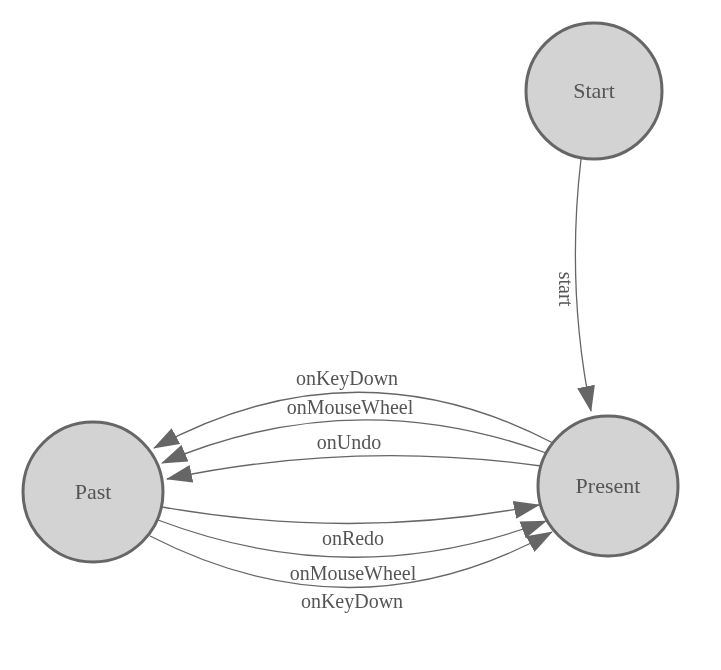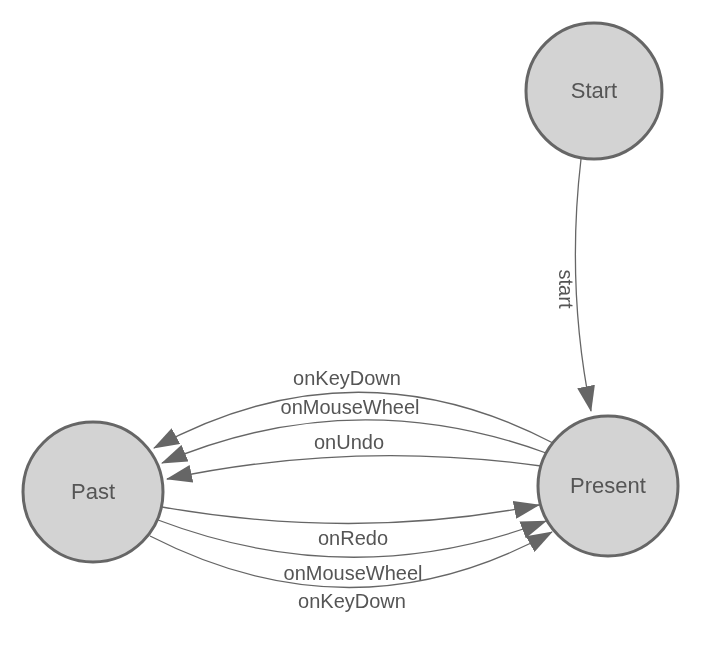--- a/index.html
+++ b/index.html
@@ -5,21 +5,21 @@
   html, body {
     margin: 0;
     padding: 0;
     background: #ffffff;
   }
   .canvas {
     position: relative;
     width: 721px;
     height: 670px;
     background: var(--bg, #ffffff);
-    font-family: Liberation Sans, sans-serif;
+    font-family: Liberation Serif, serif;
   }
   svg { display: block; }
   .state-node {
     fill: var(--node-fill, #d3d3d3);
     stroke: var(--node-border, #666666);
     stroke-width: 3;
   }
   .edge {
     fill: none;
     stroke: var(--edge-color, #666666);

